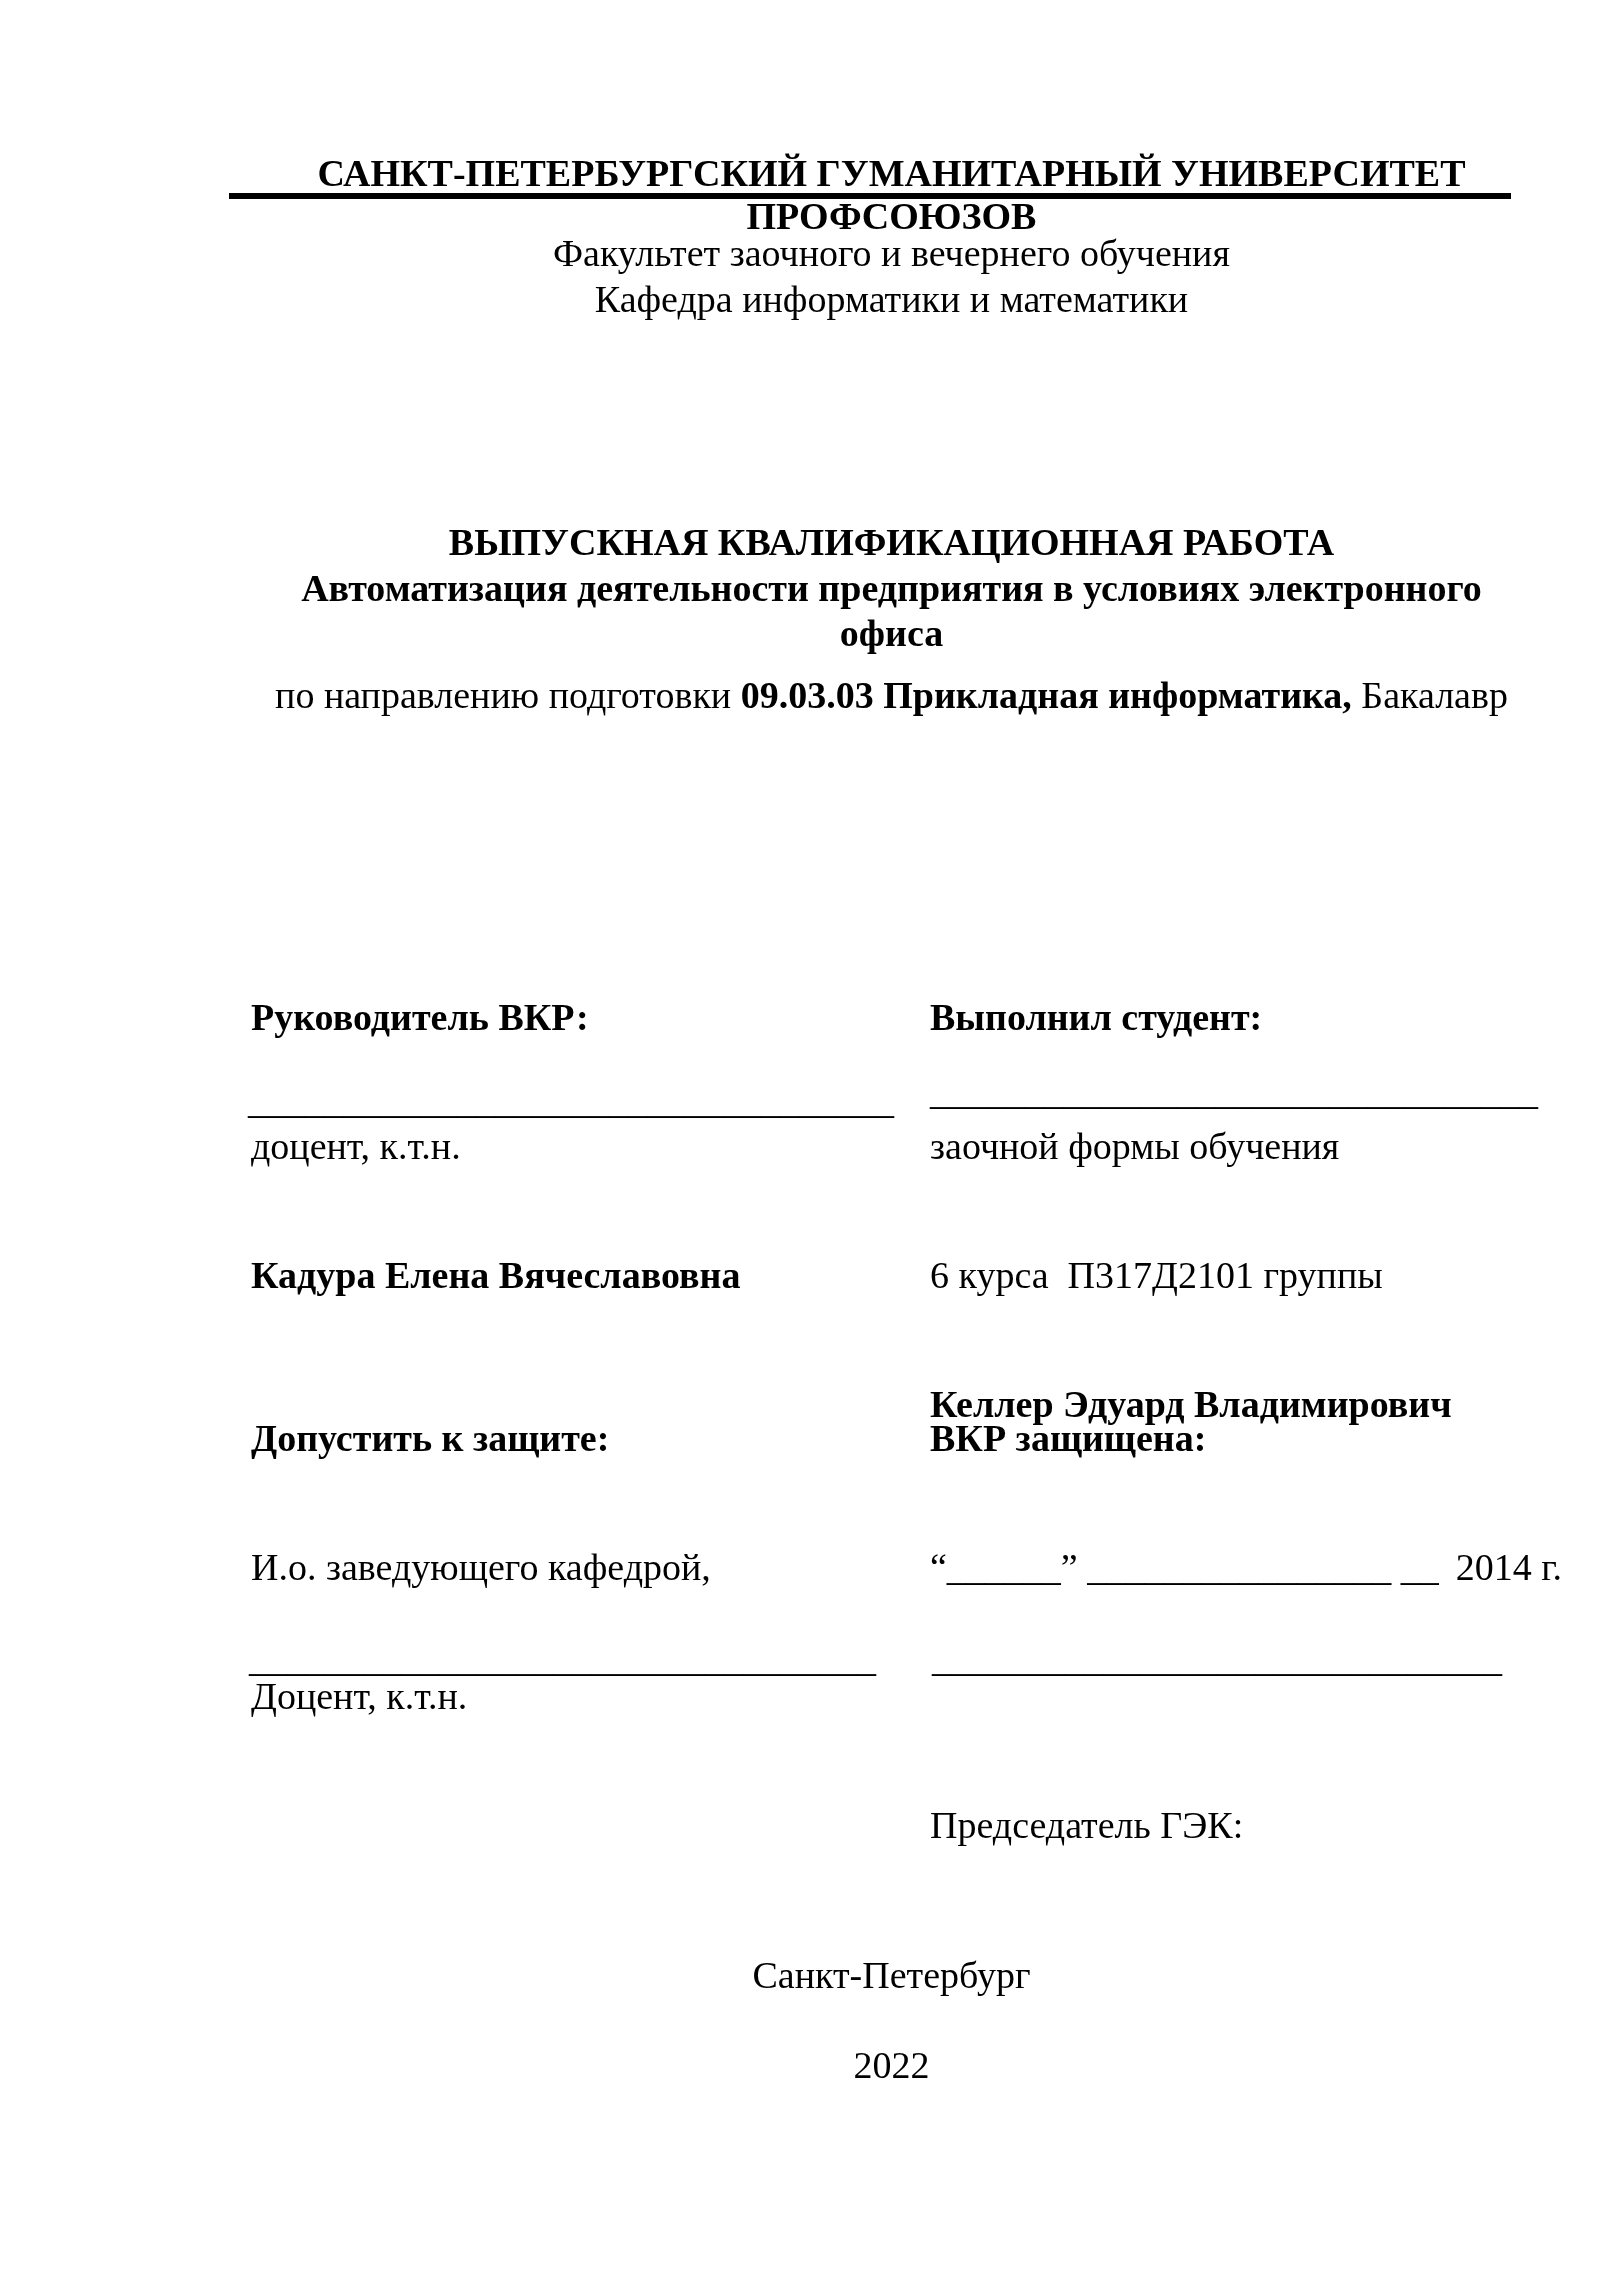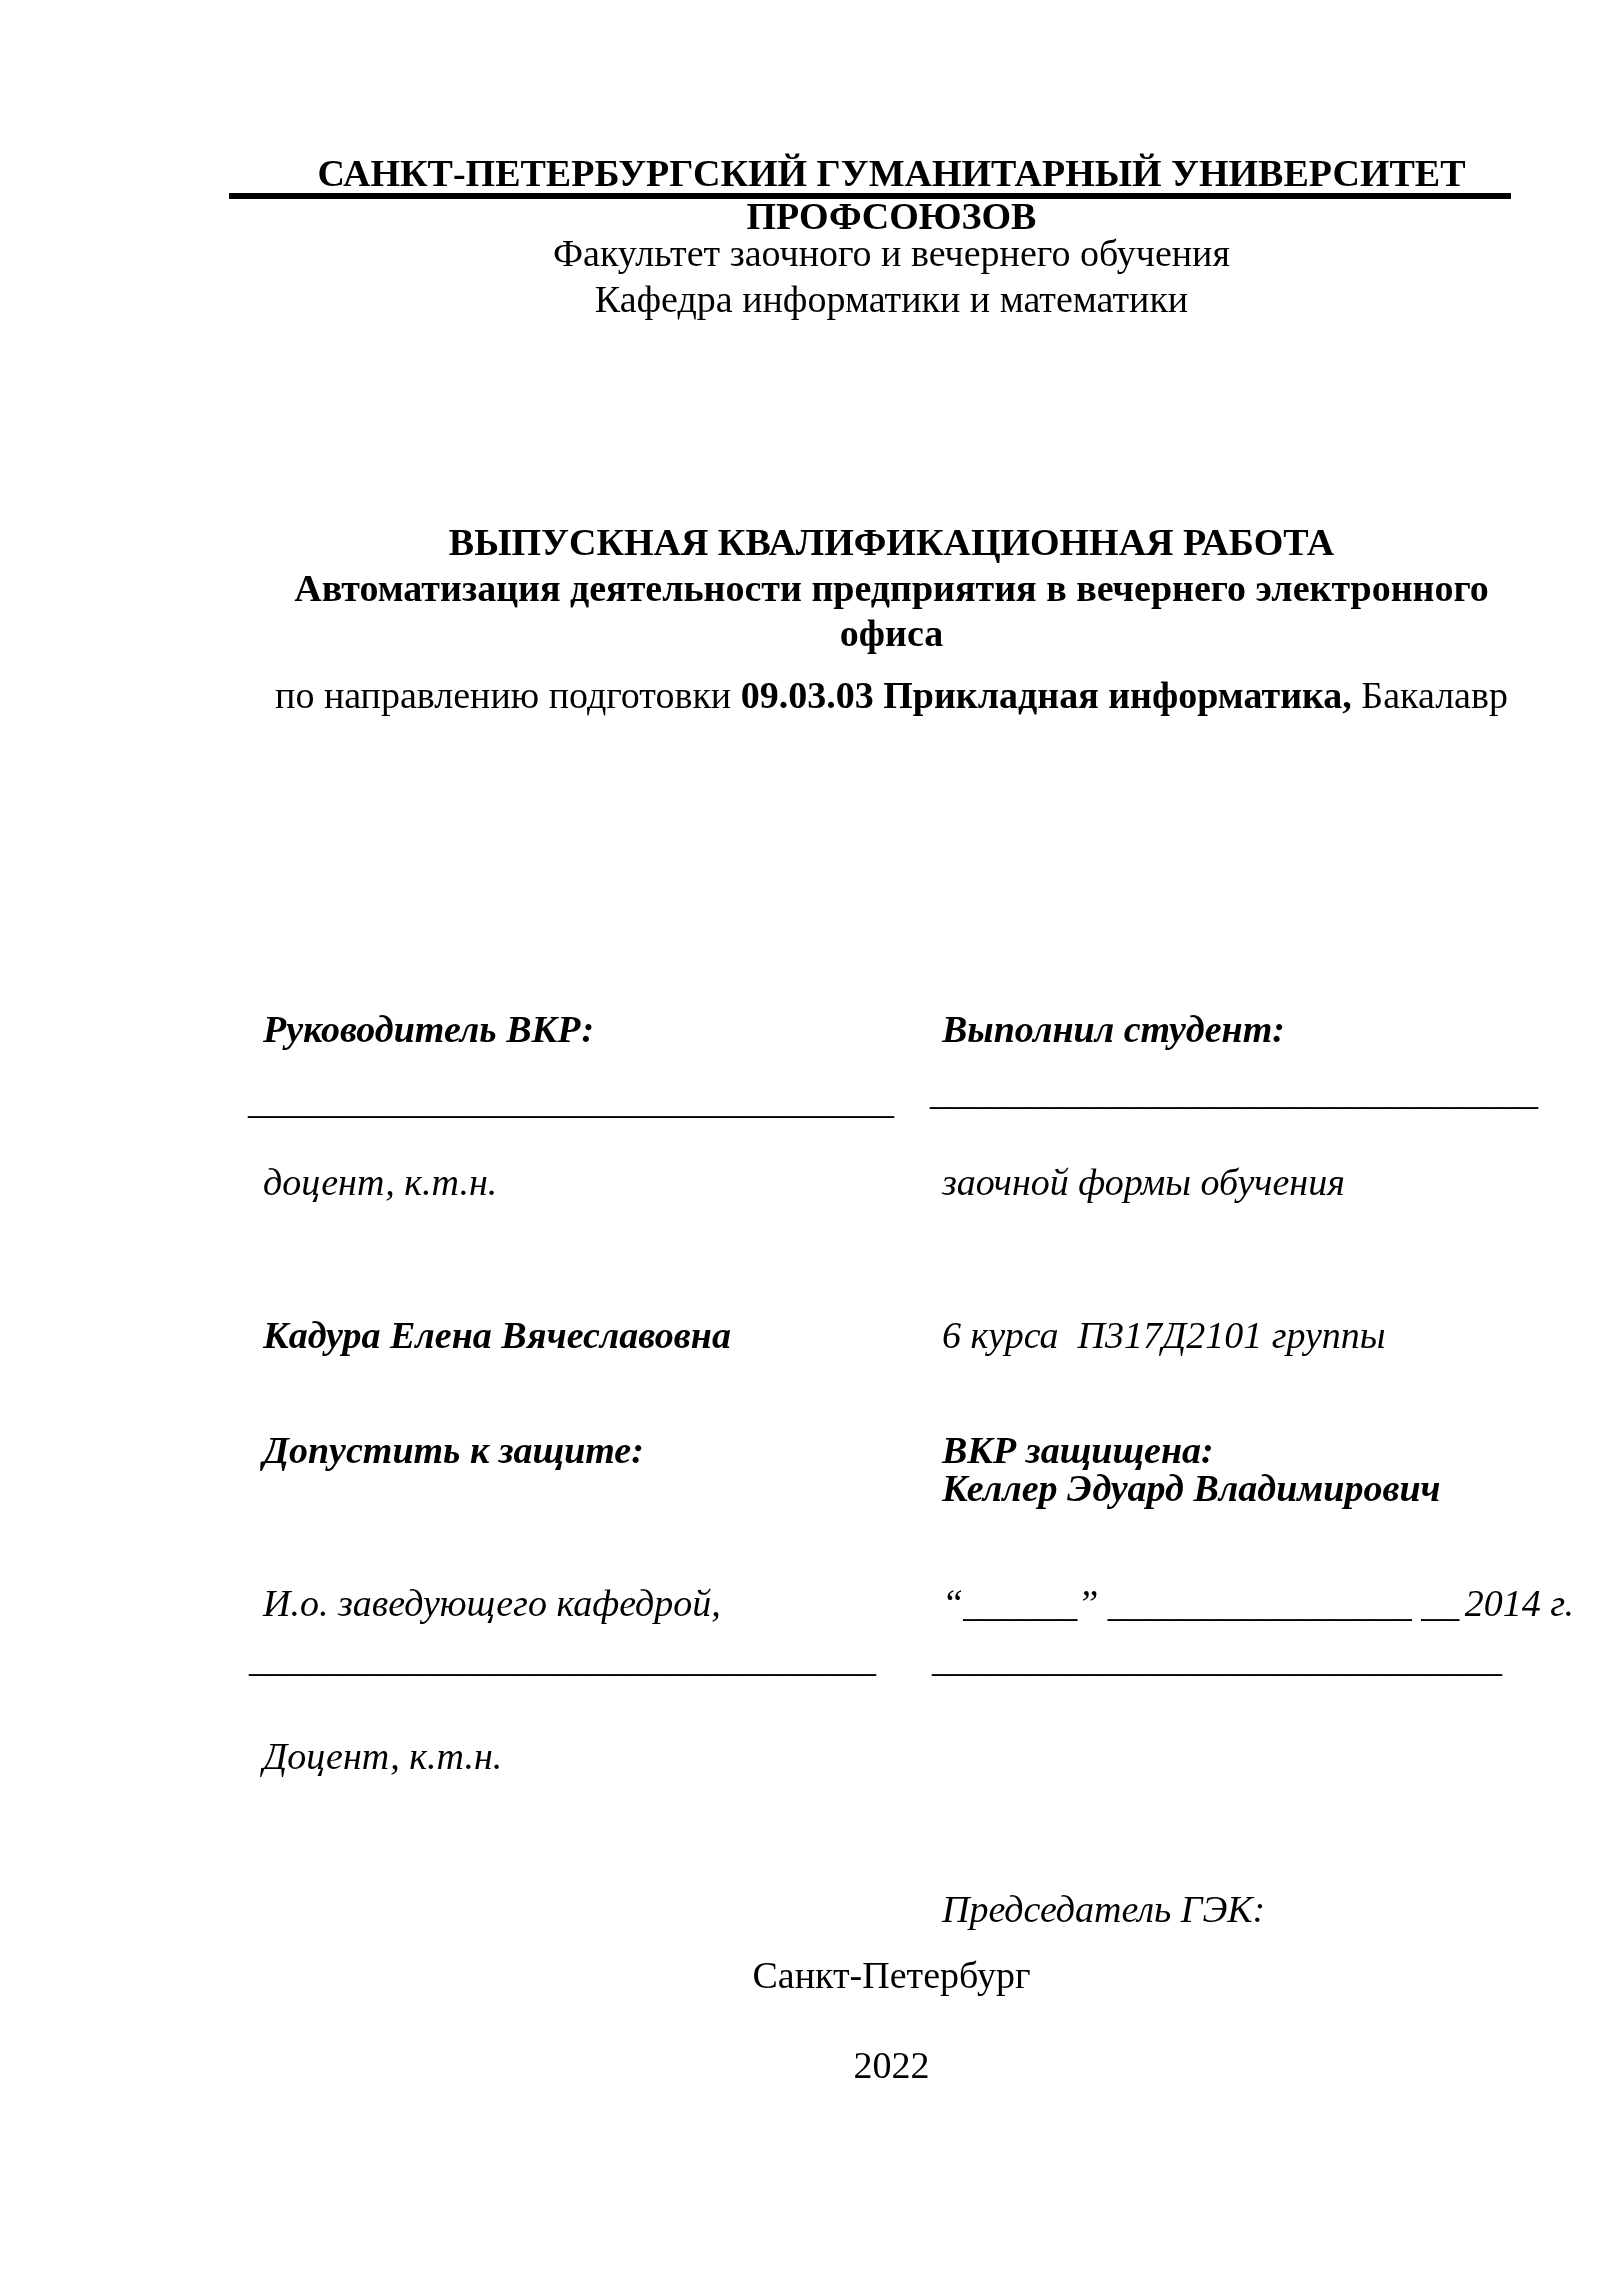--- a/index.html
+++ b/index.html
@@ -22,21 +22,21 @@
   .bold { font-weight: bold; }
   .rule {
     position: absolute;
     background: #000000;
   }
   .col {
     position: absolute;
     line-height: 43px;
     white-space: pre-wrap;
   }
-  .col p { margin: 12px; min-height: 43px; font-style: italic; }
+  .col p { margin: 0; min-height: 43px; }
   .sig {
     position: absolute;
     line-height: 43px;
     white-space: pre;
     letter-spacing: 0;
   }
   .dateline {
     display: flex;
     justify-content: space-between;
     width: 632px;
@@ -45,21 +45,21 @@
 </head>
 <body>
 
 <div class="centerbox bold" style="top:152px;">САНКТ-ПЕТЕРБУРГСКИЙ ГУМАНИТАРНЫЙ УНИВЕРСИТЕТ ПРОФСОЮЗОВ</div>
 <div class="rule" style="left:229px; top:193px; width:1282px; height:5.5px;"></div>
 
 <div class="centerbox" style="top:232px;">Факультет заочного и вечернего обучения</div>
 <div class="centerbox" style="top:278px;">Кафедра информатики и математики</div>
 
 <div class="centerbox bold" style="top:521px;">ВЫПУСКНАЯ КВАЛИФИКАЦИОННАЯ РАБОТА</div>
-<div class="centerbox bold" style="top:567px;">Автоматизация деятельности предприятия в вечернего электронного</div>
+<div class="centerbox bold" style="top:567px;">Автоматизация деятельности предприятия в условиях электронного</div>
 <div class="centerbox bold" style="top:612px;">офиса</div>
 
 <div class="centerbox" style="top:674px;"><span>по направлению подготовки </span><span class="bold">09.03.03 Прикладная информатика,</span><span> Бакалавр</span></div>
 
 <div class="col" style="left:251px; top:910px; width:652px;">
   <p class="bold">Руководитель ВКР:</p>
   <p>доцент, к.т.н.</p>
   <p class="bold">Кадура Елена Вячеславовна</p>
 </div>
 <div class="sig" style="left:248px; top:1079px;">__________________________________</div>

